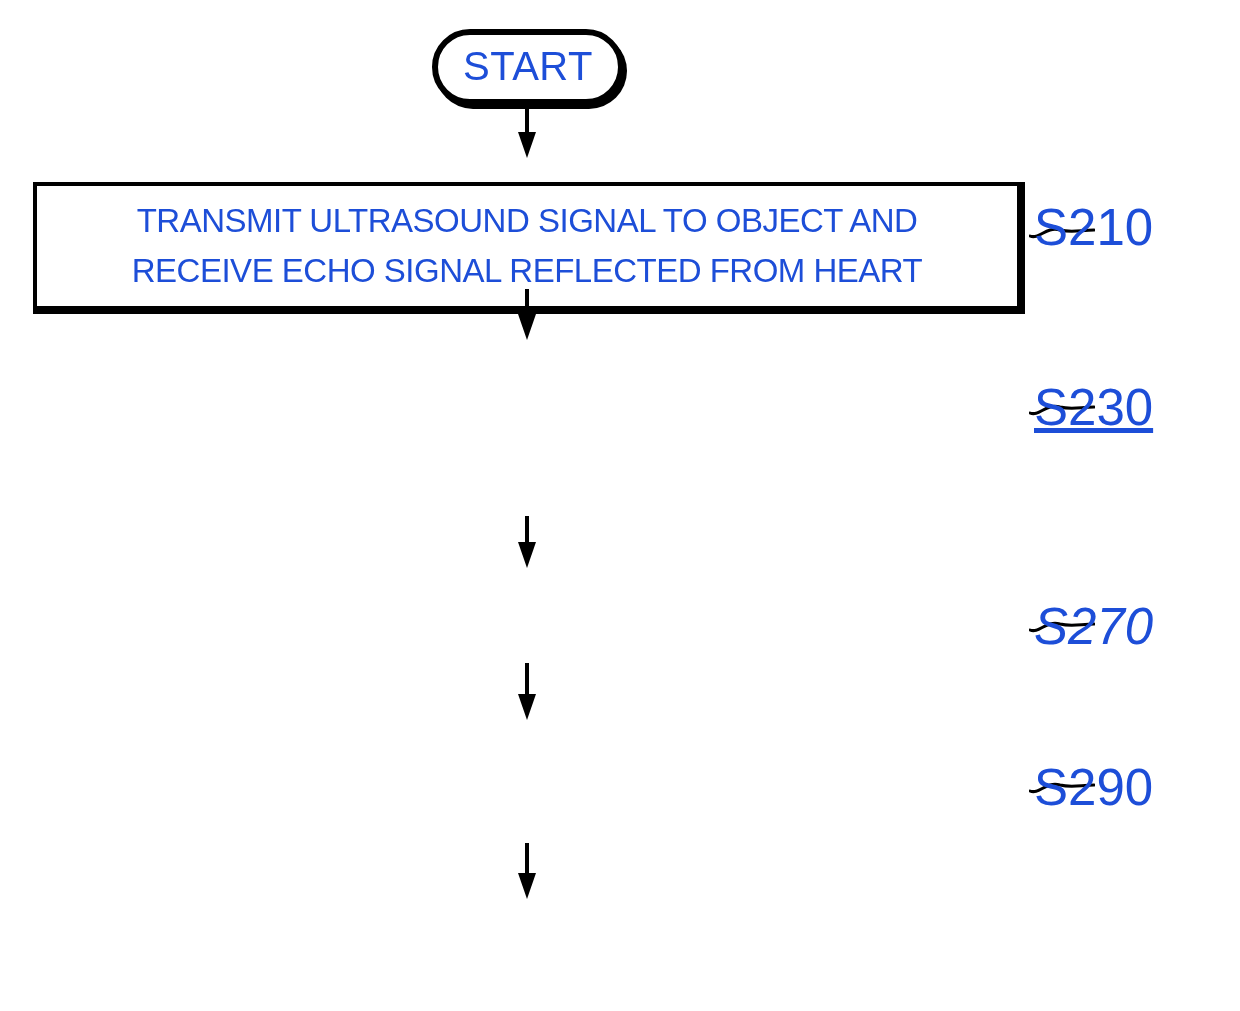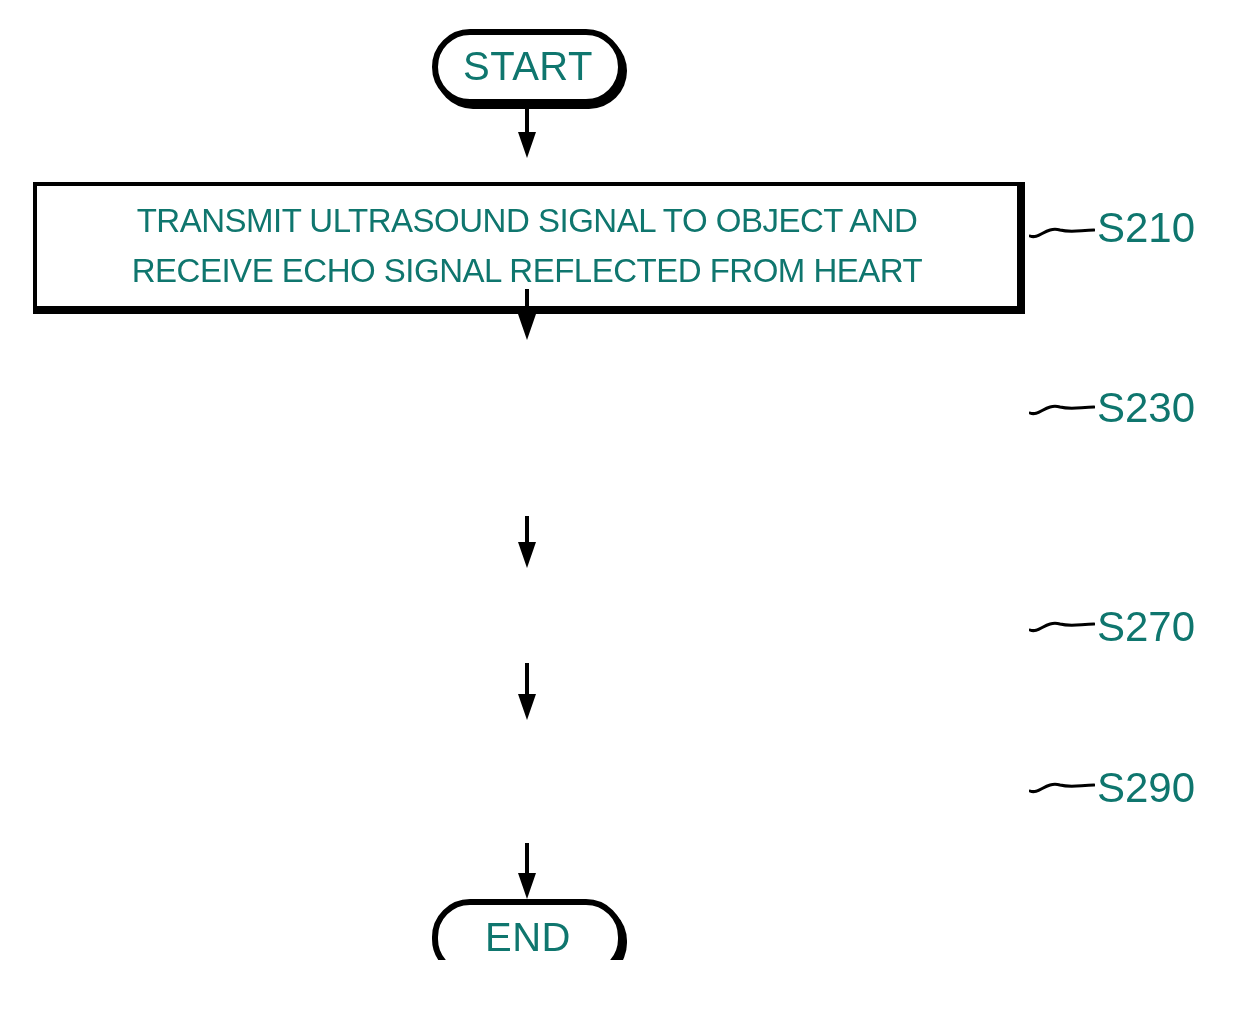--- a/index.html
+++ b/index.html
@@ -6,21 +6,21 @@
     margin: 0;
     padding: 0;
     background: #ffffff;
   }
   .canvas {
     position: relative;
     width: 1240px;
     height: 960px;
     background: #ffffff;
     font-family: "Liberation Sans", sans-serif;
-    color: #0f766e;
+    color: #1d4ed8;
     overflow: hidden;
   }
 
   
   .stadium {
     position: absolute;
     box-sizing: border-box;
     background: #ffffff;
     border: 6px solid #000000;
     border-radius: 38px;
@@ -109,28 +109,28 @@
   .leader path {
     stroke: #000000;
     stroke-width: 3;
     fill: none;
     stroke-linecap: round;
   }
 
   
   .step-id {
     position: absolute;
-    left: 1097px;
-    font-size: 42px;
+    left: 1034px;
+    font-size: 51px;
     line-height: 42px;
     letter-spacing: 0;
   }
   .id1 { top: 207px; }
-  .id2 { top: 387px; }
-  .id3 { top: 606px; }
+  .id2 { top: 387px; text-decoration: underline; }
+  .id3 { top: 606px; font-style: italic; }
   .id4 { top: 767px; }
 </style>
 </head>
 <body>
 
 <div class="canvas">
 
   <div class="stadium start-node">
     <span class="node-text">START</span>
   </div>
@@ -177,17 +177,14 @@
   <svg class="leader l4" viewBox="0 0 66 24">
     <path d="M1 15 C 10 19, 17 5, 31 9 C 43 12, 52 9, 65 9"></path>
   </svg>
   <div class="step-id id4">S290</div>
 
   <div class="arrow a5">
     <span class="shaft"></span>
     <span class="head"></span>
   </div>
 
-  <div class="stadium end-node">
-    <span class="node-text">END</span>
-  </div>
 
 </div>
 
 </body></html>

